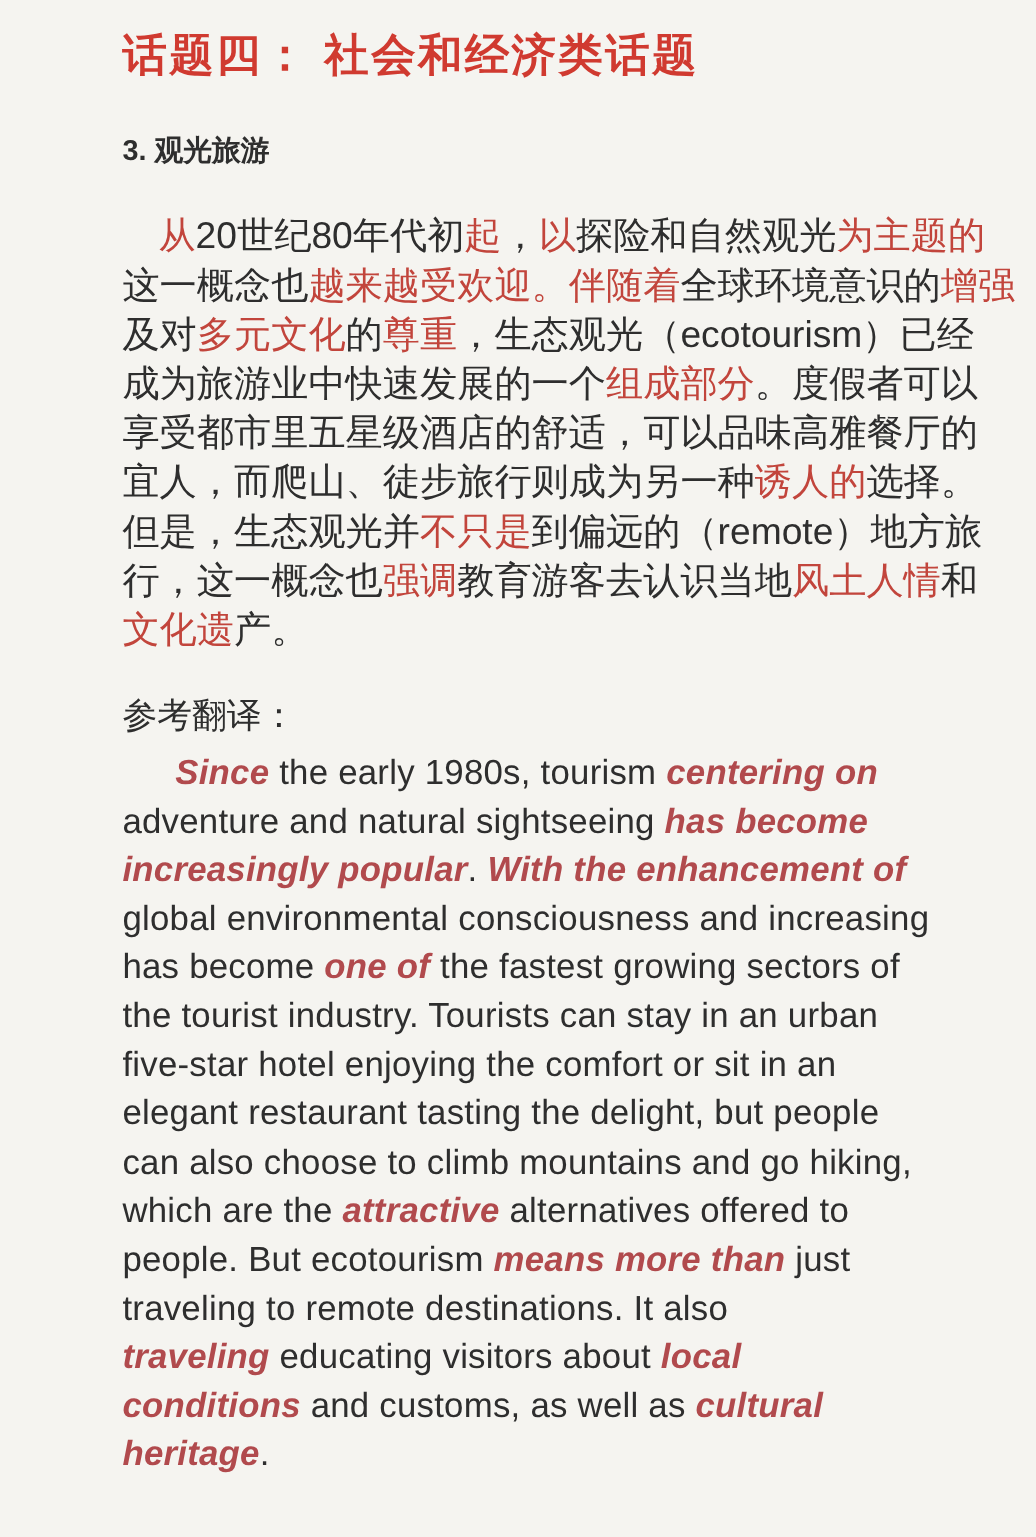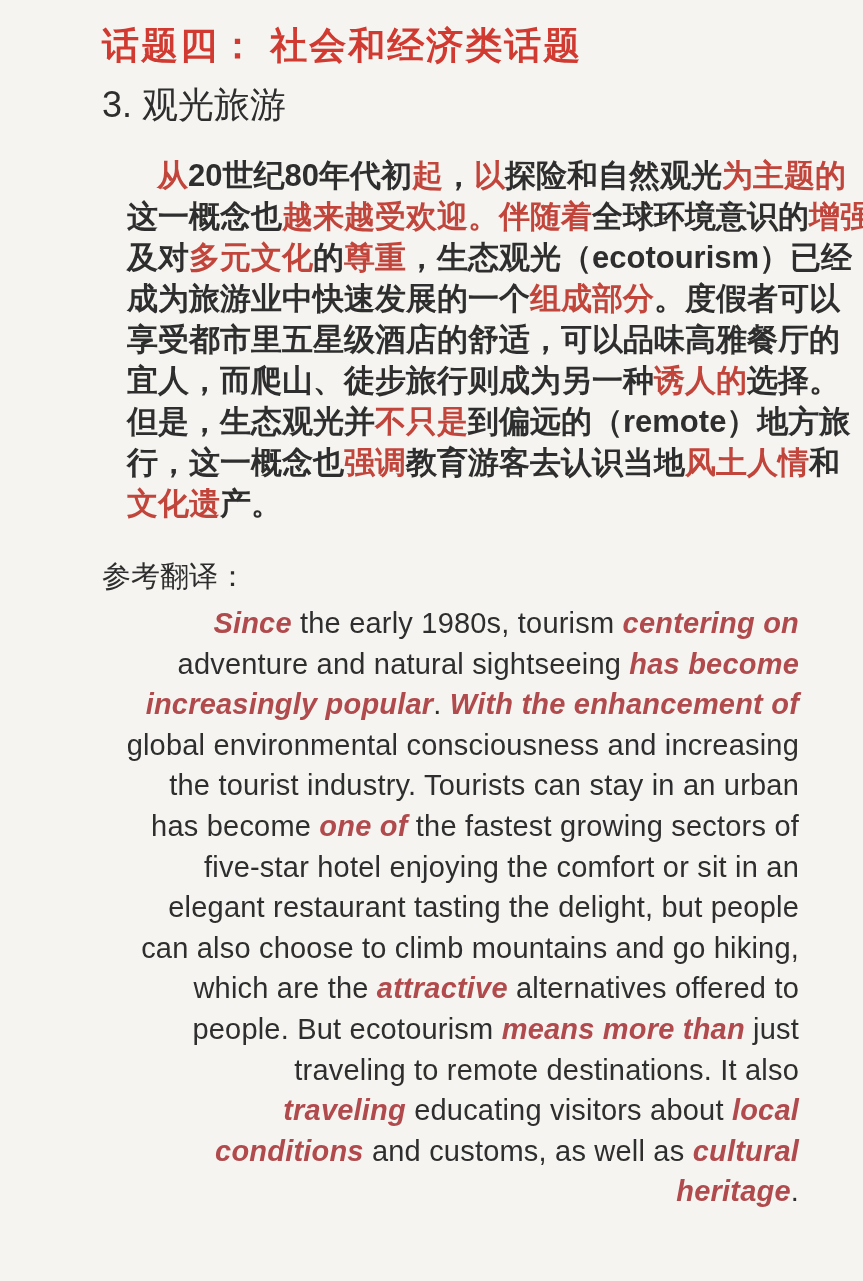--- a/index.html
+++ b/index.html
@@ -19,49 +19,48 @@
     padding: 26px 64px 0 102px;
   }
   .title {
     font-size: 37px;
     line-height: 40px;
     font-weight: bold;
     letter-spacing: 2px;
     color: var(--title-red, #d03a30);
   }
   .section-heading {
-    margin-top: 23px;
-    font-size: 36px;
+    margin-top: 44px;
+    font-size: 24px;
     line-height: 32px;
-    font-weight: normal;
+    font-weight: bold;
     color: var(--text, #2e2e2e);
   }
   .cn-para {
     margin-top: 34px;
     font-size: 31px;
     line-height: 41px;
-    font-weight: 700;
+    font-weight: 400;
     letter-spacing: 0px;
-    margin-left: 25px;
   }
   .cn-para .line { white-space: pre; }
   .cn-para .line.indent { padding-left: 30px; }
   .cn-para .hl { color: var(--chinese-red, #c2453c); }
   .ref-label {
     margin-top: 35px;
     font-size: 29px;
     line-height: 34px;
   }
   .en-para {
     margin-top: 10px;
     font-size: 29px;
     line-height: 40.6px;
     letter-spacing: 0.2px;
   }
-  .en-para .line { white-space: pre; text-align: right; }
+  .en-para .line { white-space: pre; }
   .en-para .line.indent { padding-left: 44px; }
   .en-para .hl {
     color: var(--english-red, #b14a4d);
     font-weight: bold;
     font-style: italic;
   }
 </style>
 </head>
 <body>
 
@@ -82,22 +81,22 @@
       <div class="line"><span class="hl">文化遗</span><span class="">产。</span></div>
     </div>
 
   <div class="ref-label">参考翻译：</div>
 
   <div class="en-para">
       <div class="line indent"><span class="hl">Since</span><span class=""> the early 1980s, tourism </span><span class="hl">centering on</span></div>
       <div class="line"><span class="">adventure and natural sightseeing </span><span class="hl">has become</span></div>
       <div class="line"><span class="hl">increasingly popular</span><span class="">. </span><span class="hl">With the enhancement of</span></div>
       <div class="line"><span class="">global environmental consciousness and increasing</span></div>
+      <div class="line"><span class="">has become </span><span class="hl">one of</span><span class=""> the fastest growing sectors of</span></div>
       <div class="line"><span class="">the tourist industry. Tourists can stay in an urban</span></div>
-      <div class="line"><span class="">has become </span><span class="hl">one of</span><span class=""> the fastest growing sectors of</span></div>
       <div class="line"><span class="">five-star hotel enjoying the comfort or sit in an</span></div>
       <div class="line"><span class="">elegant restaurant tasting the delight, but people</span></div>
       <div class="line"><span class="">can also choose to climb mountains and go hiking,</span></div>
       <div class="line"><span class="">which are the </span><span class="hl">attractive</span><span class=""> alternatives offered to</span></div>
       <div class="line"><span class="">people. But ecotourism </span><span class="hl">means more than</span><span class=""> just</span></div>
       <div class="line"><span class="">traveling to remote destinations. It also</span></div>
       <div class="line"><span class="hl">traveling</span><span class=""> educating visitors about </span><span class="hl">local</span></div>
       <div class="line"><span class="hl">conditions</span><span class=""> and customs, as well as </span><span class="hl">cultural</span></div>
       <div class="line"><span class="hl">heritage</span><span class="">.</span></div>
     </div>

